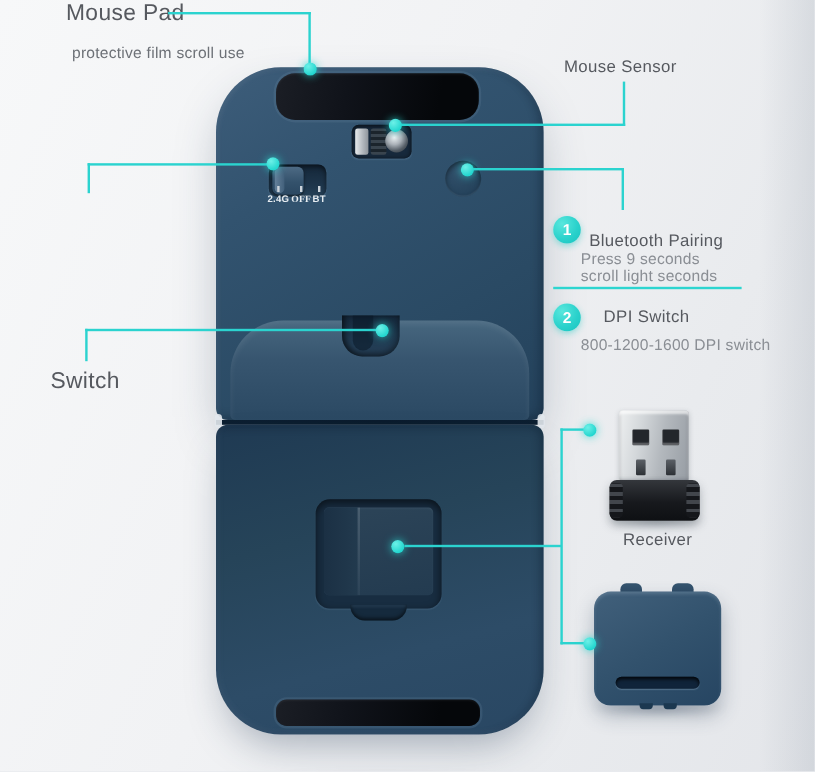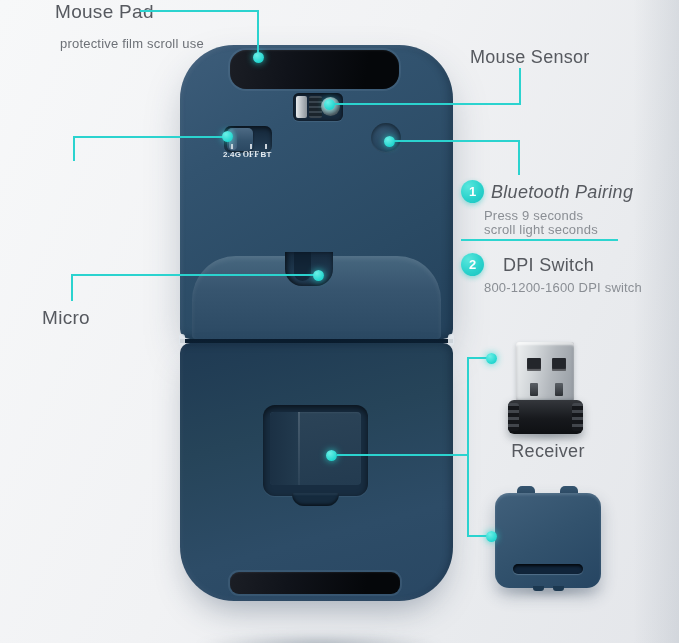--- a/index.html
+++ b/index.html
@@ -10,42 +10,42 @@
     background:linear-gradient(115deg,#f7f8f9 0%,#f1f2f4 45%,#e9ebee 75%,#e4e6ea 100%);
   }
   #canvas::after{
     content:""; position:absolute; right:0; top:0; width:46px; height:100%;
     background:linear-gradient(90deg, rgba(180,188,196,0) 0%, rgba(170,178,188,0.30) 100%);
     pointer-events:none;
   }
   .abs{ position:absolute; }
 
   
-  .title{ color:#56595f; font-size:18px; letter-spacing:0.3px; }
+  .title{ color:#56595f; font-size:14px; letter-spacing:0.3px; }
   .sub{ color:#8a8e94; font-size:13px; line-height:15px; letter-spacing:0.2px; }
   .note{ color:#6d7177; font-size:13px; line-height:15px; letter-spacing:0.2px; }
   .step-badge{
     width:23px; height:23px; border-radius:50%;
     background:radial-gradient(circle at 32% 28%, #58e7dd 0%, #2bd2cc 55%, #17c3bf 100%);
     color:#ffffff; font-size:13px; font-weight:bold;
     display:flex; align-items:center; justify-content:center;
     box-shadow:0 2px 5px rgba(32,200,194,0.45);
   }
   .divider{ background:#2dd5d0; height:2px; }
 
   
   .cl{ background:#2bd3cf; }
   .dot{
     width:11px; height:11px; border-radius:50%;
     background:radial-gradient(circle at 35% 30%, #6cf0e7, #23d6cf 70%);
     box-shadow:0 0 7px rgba(40,215,208,0.85);
   }
 
   
-  #mouse{ left:180px; top:45px; width:273px; height:556px; }
+  #mouse{ left:180px; top:56px; width:273px; height:556px; }
   #mouse .shadow-under{
     position:absolute; left:14px; top:588px; width:250px; height:26px; border-radius:50%;
     background:radial-gradient(ellipse, rgba(55,75,95,0.38) 0%, rgba(55,75,95,0) 70%);
     filter:blur(4px);
   }
   .m-top{
     position:absolute; left:0; top:0; width:273px; height:294px;
     border-radius:54px 54px 10px 10px;
     background:linear-gradient(150deg,#3d5d7a 0%,#32536f 30%,#2a4a64 70%,#24425c 100%);
     box-shadow:0 18px 40px -8px rgba(40,60,85,0.35),
@@ -267,30 +267,30 @@
   <div class="abs dot" style="left:324px; top:99px;"></div>
 
   <div class="abs cl" style="left:73px; top:136px; width:153px; height:2px;"></div>
   <div class="abs cl" style="left:73px; top:136px; width:2px; height:25px;"></div>
   <div class="abs dot" style="left:222px; top:131px;"></div>
 
   <div class="abs cl" style="left:392px; top:140px; width:128px; height:2px;"></div>
   <div class="abs cl" style="left:518px; top:140px; width:2px; height:35px;"></div>
   <div class="abs dot" style="left:384px; top:136px;"></div>
   <div class="abs step-badge" style="left:461px; top:180px;">1</div>
-  <div class="abs title" style="left:491px; top:182px;font-style:italic;">Bluetooth Pairing</div>
+  <div class="abs title" style="left:491px; top:192px;">Bluetooth Pairing</div>
   <div class="abs sub" style="left:484px; top:208px;">Press 9 seconds</div>
   <div class="abs sub" style="left:484px; top:222px;">scroll light seconds</div>
   <div class="abs divider" style="left:461px; top:239px; width:157px;"></div>
 
   <div class="abs step-badge" style="left:461px; top:253px;">2</div>
   <div class="abs title" style="left:503px; top:255px;">DPI Switch</div>
   <div class="abs sub" style="left:484px; top:280px;">800-1200-1600 DPI switch</div>
 
-  <div class="abs title" style="left:42px; top:309px; font-size:19px; line-height:18px;">Micro</div>
+  <div class="abs title" style="left:42px; top:309px; font-size:19px; line-height:18px;">Switch</div>
   <div class="abs cl" style="left:71px; top:274px; width:245px; height:2px;"></div>
   <div class="abs cl" style="left:71px; top:274px; width:2px; height:27px;"></div>
   <div class="abs dot" style="left:313px; top:270px;"></div>
 
   <div class="abs dot" style="left:326px; top:450px;"></div>
   <div class="abs cl" style="left:337px; top:454px; width:131px; height:2px;"></div>
   <div class="abs cl" style="left:467px; top:357px; width:2px; height:180px;"></div>
   <div class="abs cl" style="left:467px; top:357px; width:21px; height:2px;"></div>
   <div class="abs dot" style="left:486px; top:353px;"></div>
   <div class="abs cl" style="left:467px; top:535px; width:21px; height:2px;"></div>

